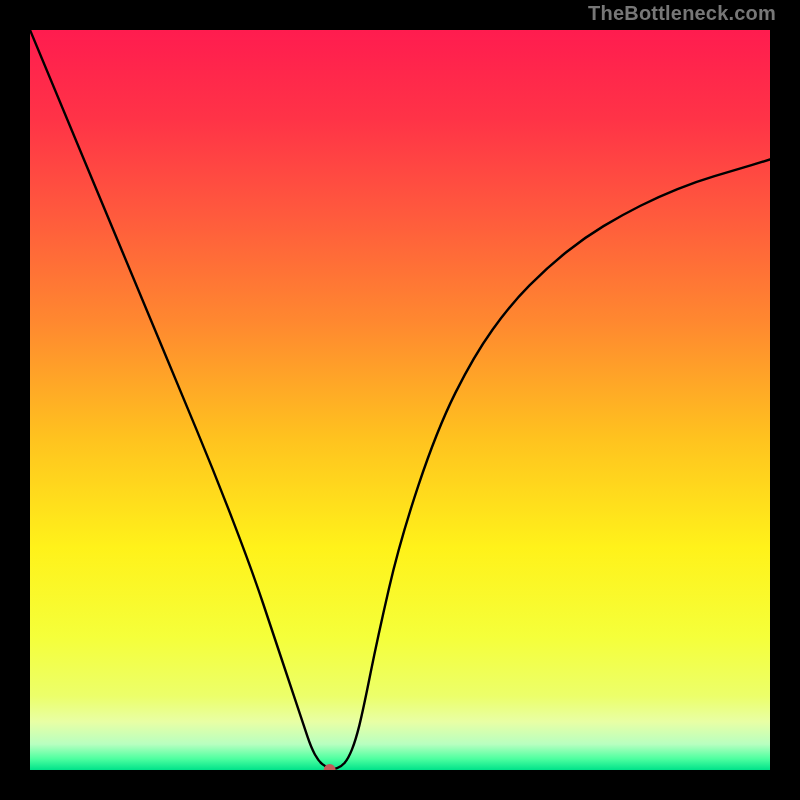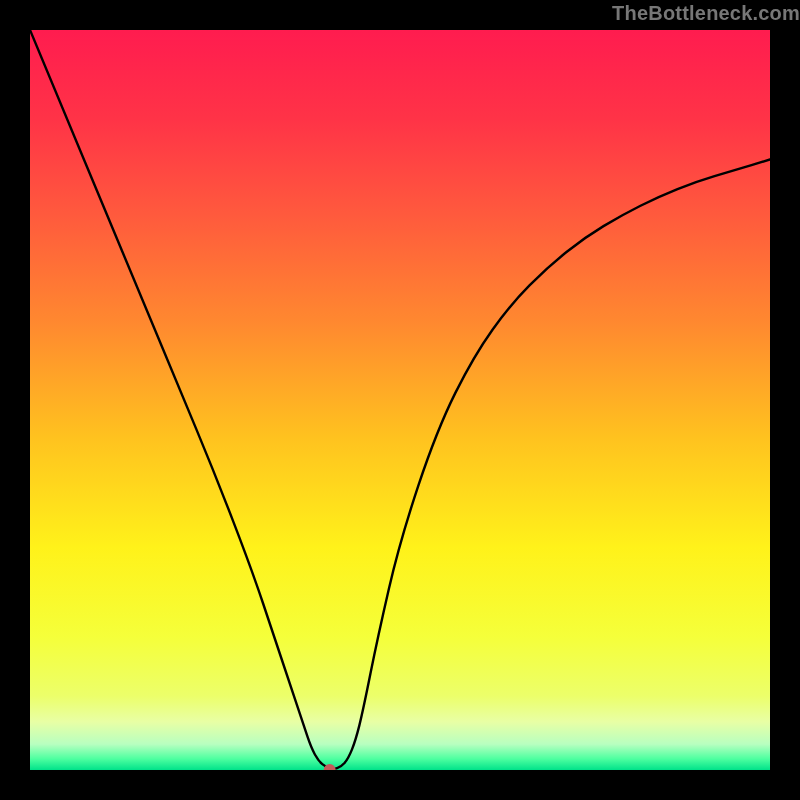--- a/index.html
+++ b/index.html
@@ -12,21 +12,21 @@
     overflow: hidden;
   }
   .stage {
     position: relative;
     width: 800px;
     height: 800px;
   }
   .watermark {
     position: absolute;
     top: 2px;
-    right: 0;
+    right: 24px;
     color: #777;
     font-size: 20px;
     font-weight: 600;
     letter-spacing: 0.2px;
     z-index: 5;
   }
   .plot {
     position: absolute;
     left: 30px;
     top: 30px;

